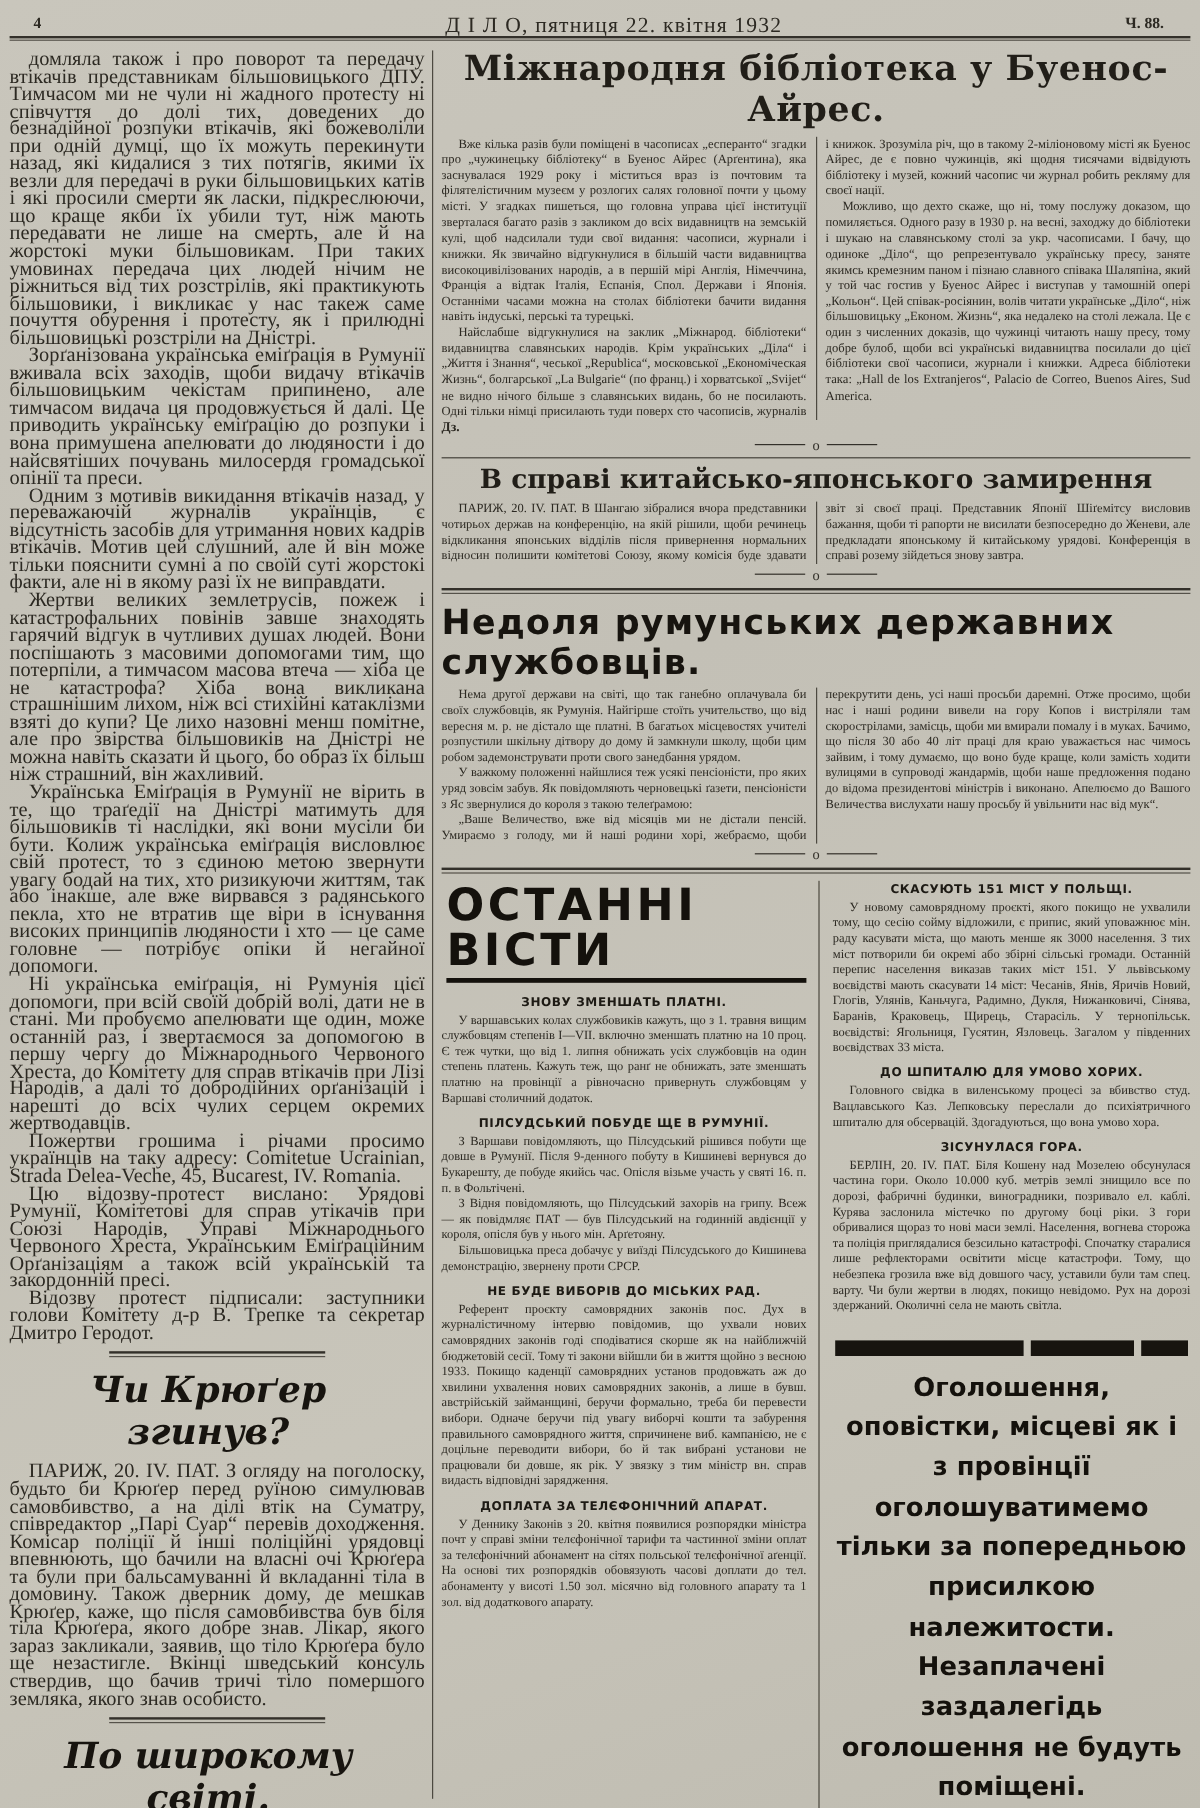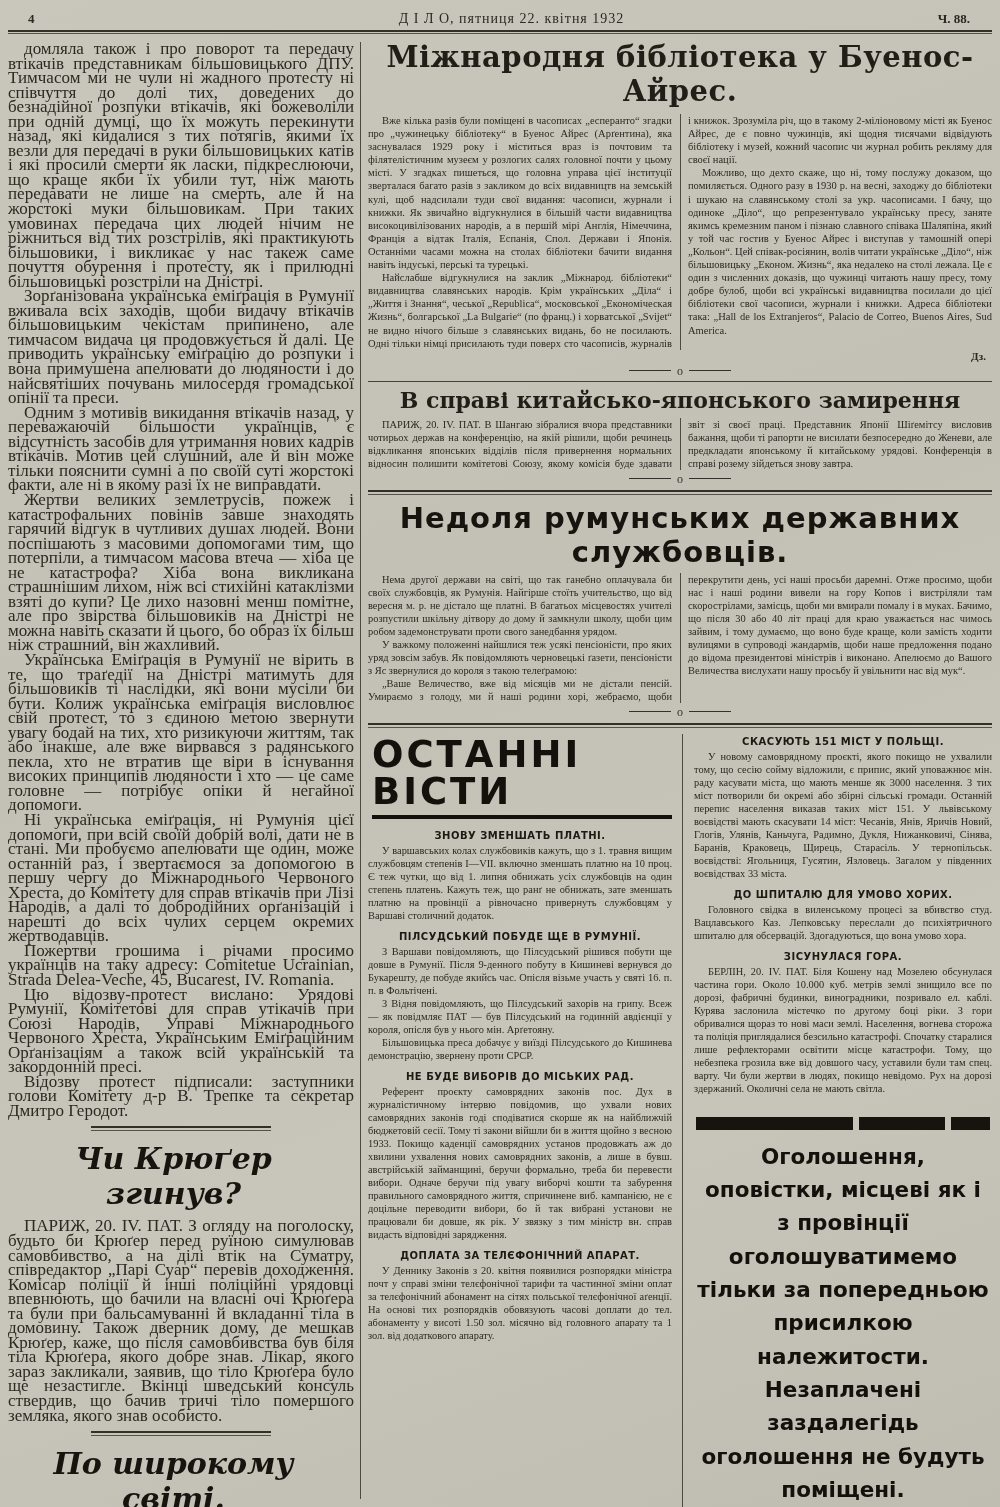--- a/index.html
+++ b/index.html
@@ -10,21 +10,21 @@
     color:#2c2922;
     -webkit-font-smoothing:antialiased;
   }
   .page{
     position:relative;width:1000px;height:1507px;overflow:hidden;
     background:linear-gradient(160deg,#c9c6bc 0%,#c3c0b6 40%,#c8c5ba 70%,#bfbcb1 100%);
   }
   
   .pg-header{position:absolute;left:0;top:8px;width:100%;height:30px;font-size:13px;}
   .pg-header .pageno{position:absolute;left:28px;top:3px;font-weight:bold;}
-  .pg-header .masthead{position:absolute;left:0;right:0;top:3px;text-align:center;letter-spacing:1px;font-size:14px;margin-left:23px;}
+  .pg-header .masthead{position:absolute;left:0;right:0;top:3px;text-align:center;letter-spacing:1px;font-size:18px;margin-left:23px;}
   .pg-header .issue{position:absolute;right:30px;top:3px;font-weight:bold;}
   .pg-header .rule{position:absolute;top:22px;left:8px;right:8px;border-top:2px solid #33302a;border-bottom:1px solid #55524a;height:1px;}
   
   .col-left{position:absolute;left:8px;top:42px;width:346px;}
   .v-rule{position:absolute;top:42px;bottom:8px;left:360px;width:0;border-left:1px solid #4c4940;}
   .right-area{position:absolute;left:368px;top:40px;width:624px;}
   
   .body-txt p{
     margin:0;text-align:justify;
     font-size:17px;line-height:14.55px;
@@ -35,21 +35,21 @@
   
   .headline-xl{
     font-size:29px;font-weight:bold;text-align:center;margin:0 0 6px 0;
     font-family:"DejaVu Serif","Liberation Serif",serif;letter-spacing:.5px;color:#211e18;
   }
   .headline-lg{
     font-size:22px;font-weight:bold;text-align:center;margin:2px 0 5px 0;
     font-family:"DejaVu Serif","Liberation Serif",serif;color:#211e18;
   }
   .headline-heavy{
-    font-size:29px;font-weight:900;text-align:center;margin:4px 0 4px 0;
+    font-size:29px;font-weight:900;margin:4px 0 4px 0;
     font-family:"DejaVu Sans","Liberation Sans",sans-serif;letter-spacing:1px;color:#17140f;
   }
   .headline-script{
     font-size:30px;font-weight:bold;font-style:italic;text-align:center;margin:10px 15px 8px 0;
     font-family:"DejaVu Serif","Liberation Serif",serif;color:#17140f;
   }
   .subhead{
     font-size:10px;font-weight:bold;text-align:center;margin:9px 0 3px 0;
     font-family:"DejaVu Sans","Liberation Sans",sans-serif;letter-spacing:.5px;color:#1d1a14;
   }
@@ -82,39 +82,39 @@
     font-family:"DejaVu Sans","Liberation Sans",sans-serif;
     font-weight:900;font-size:21.5px;line-height:1.55;
     text-align:center;color:#14110c;margin:10px 0 2px 0;
   }
   
   .footer-note{
     font-weight:bold;text-align:left;font-size:13.5px;line-height:1.5;
     margin-top:24px;padding:0 30px;
   }
   .footer-rule{border-top:2.5px solid #2c2922;border-bottom:1px solid #55524a;height:2px;margin-top:10px;}
-  .sig{text-align:right;font-weight:bold;font-size:11px;padding-right:6px;}
+  .sig{font-weight:bold;font-size:11px;padding-right:6px;}
 </style>
 </head>
 <body>
 
 <div class="page">
 
   <div class="pg-header">
     <span class="pageno">4</span>
     <span class="masthead">Д І Л О, пятниця 22. квітня 1932</span>
     <span class="issue">Ч. 88.</span>
     <div class="rule"></div>
   </div>
 
   <div class="col-left body-txt">
     <div>
         <p>домляла також і про поворот та передачу втікачів представникам більшовицького ДПУ. Тимчасом ми не чули ні жадного протесту ні співчуття до долі тих, доведених до безнадійної розпуки втікачів, які божеволіли при одній думці, що їх можуть перекинути назад, які кидалися з тих потягів, якими їх везли для передачі в руки більшовицьких катів і які просили смерти як ласки, підкреслюючи, що краще якби їх убили тут, ніж мають передавати не лише на смерть, але й на жорстокі муки більшовикам. При таких умовинах передача цих людей нічим не ріжниться від тих розстрілів, які практикують більшовики, і викликає у нас такеж саме почуття обурення і протесту, як і прилюдні більшовицькі розстріли на Дністрі.</p>
         <p>Зорґанізована українська еміґрація в Румунії вживала всіх заходів, щоби видачу втікачів більшовицьким чекістам припинено, але тимчасом видача ця продовжується й далі. Це приводить українську еміґрацію до розпуки і вона примушена апелювати до людяности і до найсвятіших почувань милосердя громадської опінії та преси.</p>
-        <p>Одним з мотивів викидання втікачів назад, у переважаючій більшости українців, є відсутність засобів для утримання нових кадрів втікачів. Мотив цей слушний, але й він може тільки пояснити сумні а по своїй суті жорстокі факти, але ні в якому разі їх не виправдати.</p>
+        <p>Одним з мотивів викидання втікачів назад, у переважаючій журналів українців, є відсутність засобів для утримання нових кадрів втікачів. Мотив цей слушний, але й він може тільки пояснити сумні а по своїй суті жорстокі факти, але ні в якому разі їх не виправдати.</p>
         <p>Жертви великих землетрусів, пожеж і катастрофальних повінів завше знаходять гарячий відгук в чутливих душах людей. Вони поспішають з масовими допомогами тим, що потерпіли, а тимчасом масова втеча — хіба це не катастрофа? Хіба вона викликана страшнішим лихом, ніж всі стихійні катаклізми взяті до купи? Це лихо назовні менш помітне, але про звірства більшовиків на Дністрі не можна навіть сказати й цього, бо образ їх більш ніж страшний, він жахливий.</p>
         <p>Українська Еміґрація в Румунії не вірить в те, що траґедії на Дністрі матимуть для більшовиків ті наслідки, які вони мусіли би бути. Колиж українська еміґрація висловлює свій протест, то з єдиною метою звернути увагу бодай на тих, хто ризикуючи життям, так або інакше, але вже вирвався з радянського пекла, хто не втратив ще віри в існування високих принципів людяности і хто — це саме головне — потрібує опіки й негайної допомоги.</p>
         <p>Ні українська еміґрація, ні Румунія цієї допомоги, при всій своїй добрій волі, дати не в стані. Ми пробуємо апелювати ще один, може останній раз, і звертаємося за допомогою в першу чергу до Міжнароднього Червоного Хреста, до Комітету для справ втікачів при Лізі Народів, а далі то добродійних орґанізацій і нарешті до всіх чулих серцем окремих жертводавців.</p>
         <p>Пожертви грошима і річами просимо українців на таку адресу: Comitetue Ucrainian, Strada Delea-Veche, 45, Bucarest, IV. Romania.</p>
         <p>Цю відозву-протест вислано: Урядові Румунії, Комітетові для справ утікачів при Союзі Народів, Управі Міжнароднього Червоного Хреста, Українським Еміґраційним Орґанізаціям а також всій українській та закордонній пресі.</p>
         <p>Відозву протест підписали: заступники голови Комітету д-р В. Трепке та секретар Дмитро Геродот.</p>
       </div>
 
     <div class="sep-short"></div>
 

